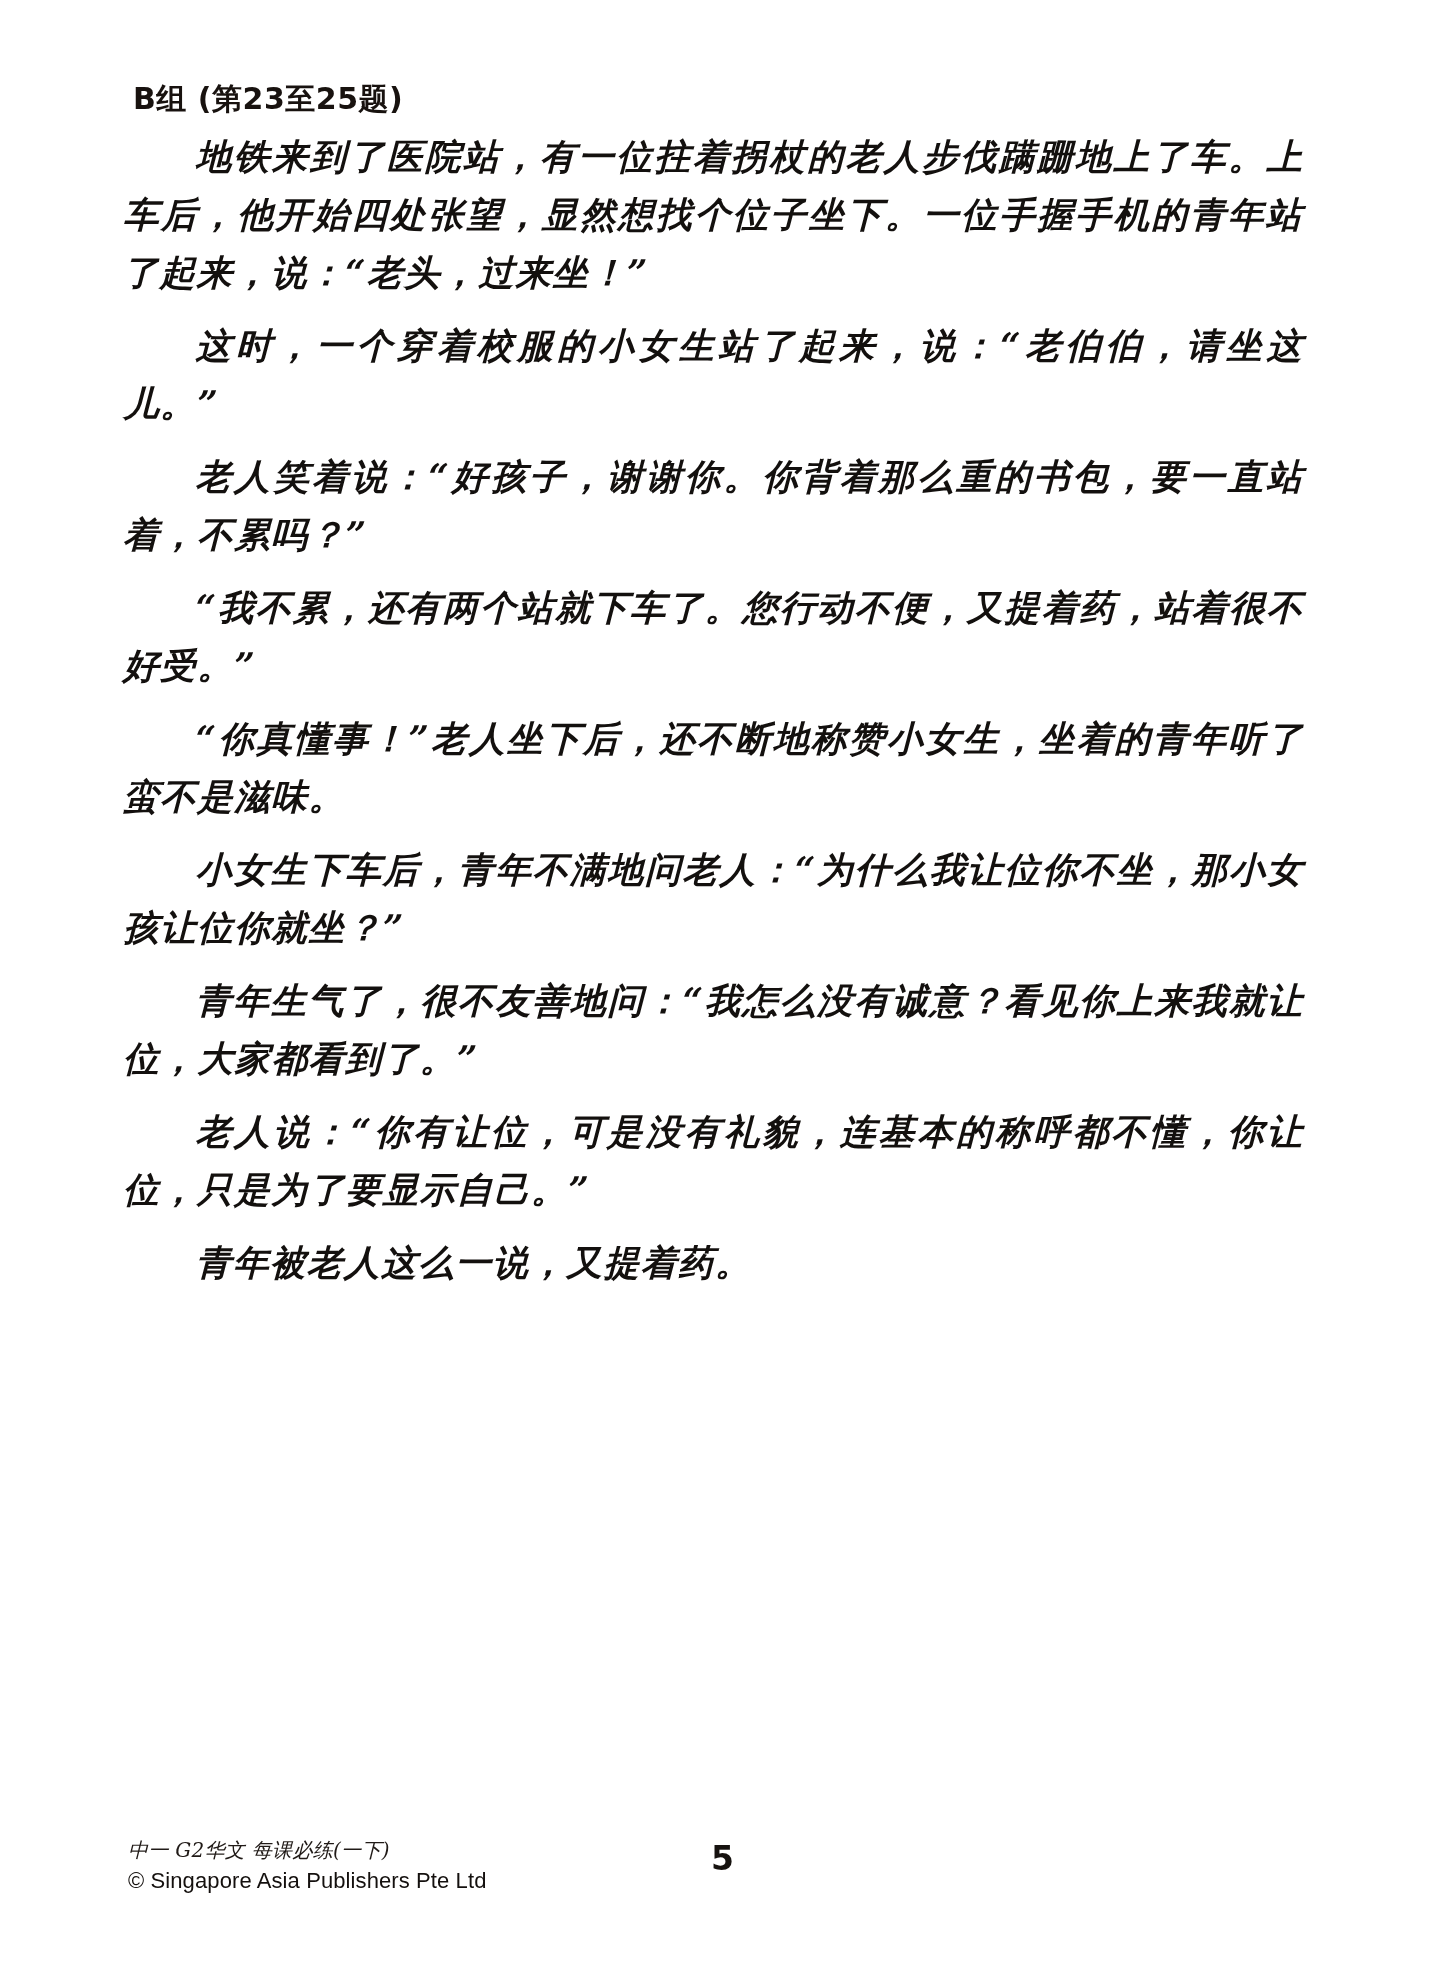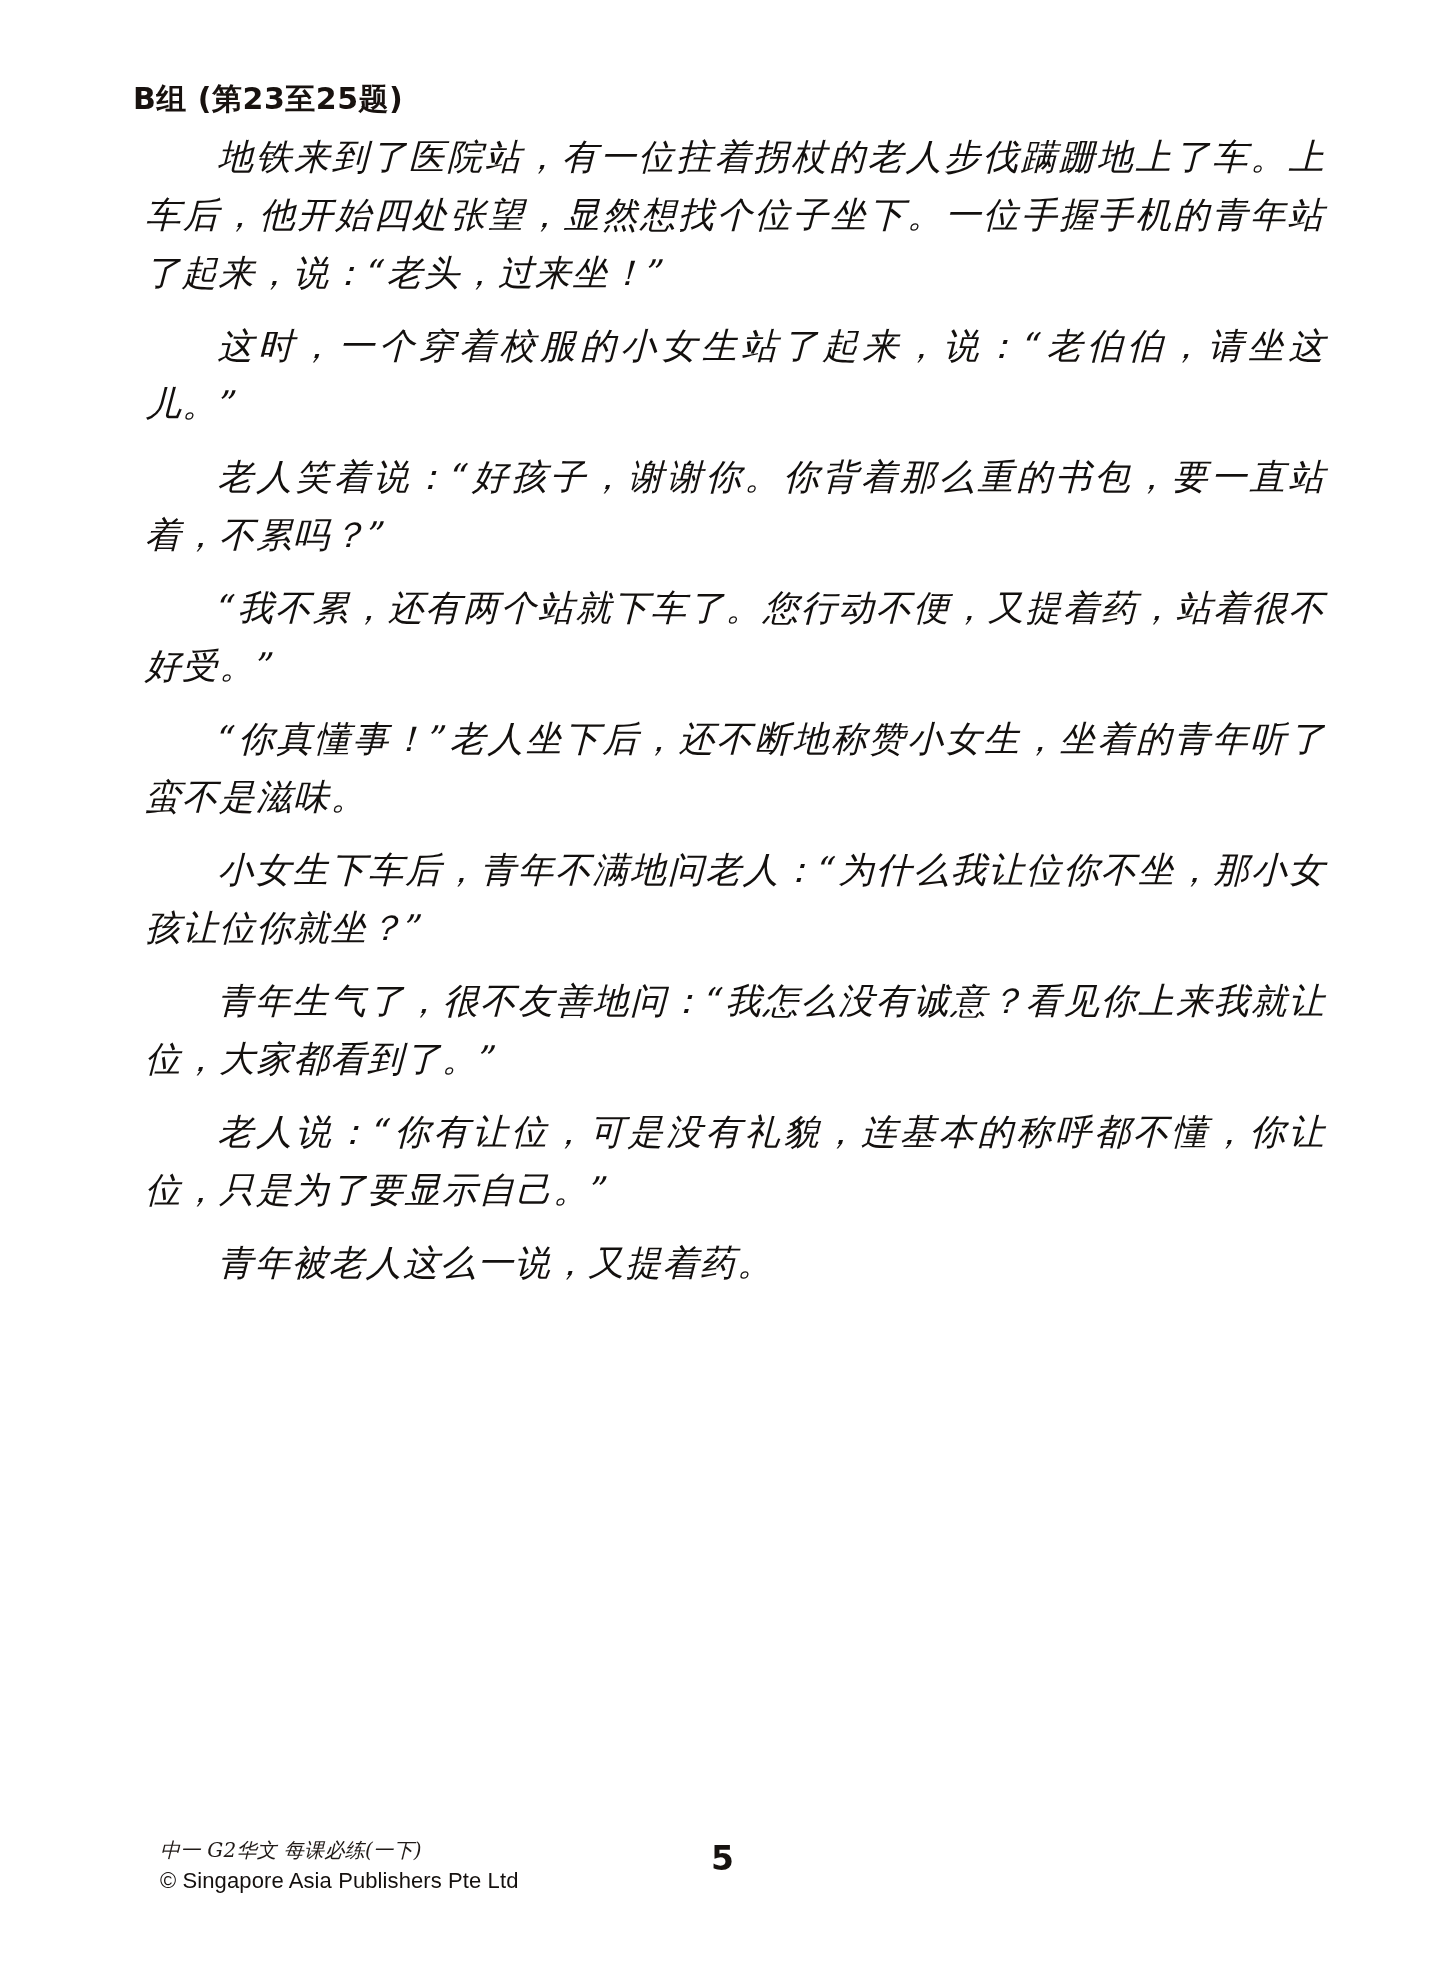--- a/index.html
+++ b/index.html
@@ -29,23 +29,24 @@
     font-size: 30px;
     font-weight: 700;
     letter-spacing: 0.5px;
     color: #18120f;
     white-space: nowrap;
   }
 
   
   .passage {
     position: absolute;
-    left: 146px;
+    left: 124px;
     top: 128px;
     width: 1180px;
+    font-weight: bold;
   }
 
   .para {
     font-family: "DejaVu Serif", "Liberation Serif", serif;
     font-size: 35.5px;
     line-height: 58px;
     letter-spacing: 1.6px;
     text-indent: 72px;
     margin: 0 0 15px 0;
     color: #13100e;
@@ -60,21 +61,20 @@
   .para:last-child {
     margin-bottom: 0;
   }
 
   
   .footer-left {
     position: absolute;
     left: 128px;
     top: 1838px;
     line-height: 1.28;
-    margin-left: 32px;
   }
 
   .footer-title {
     font-family: "DejaVu Serif", "Liberation Serif", serif;
     font-size: 20px;
     font-style: italic;
     color: #201a17;
     white-space: nowrap;
     letter-spacing: 0.3px;
   }

